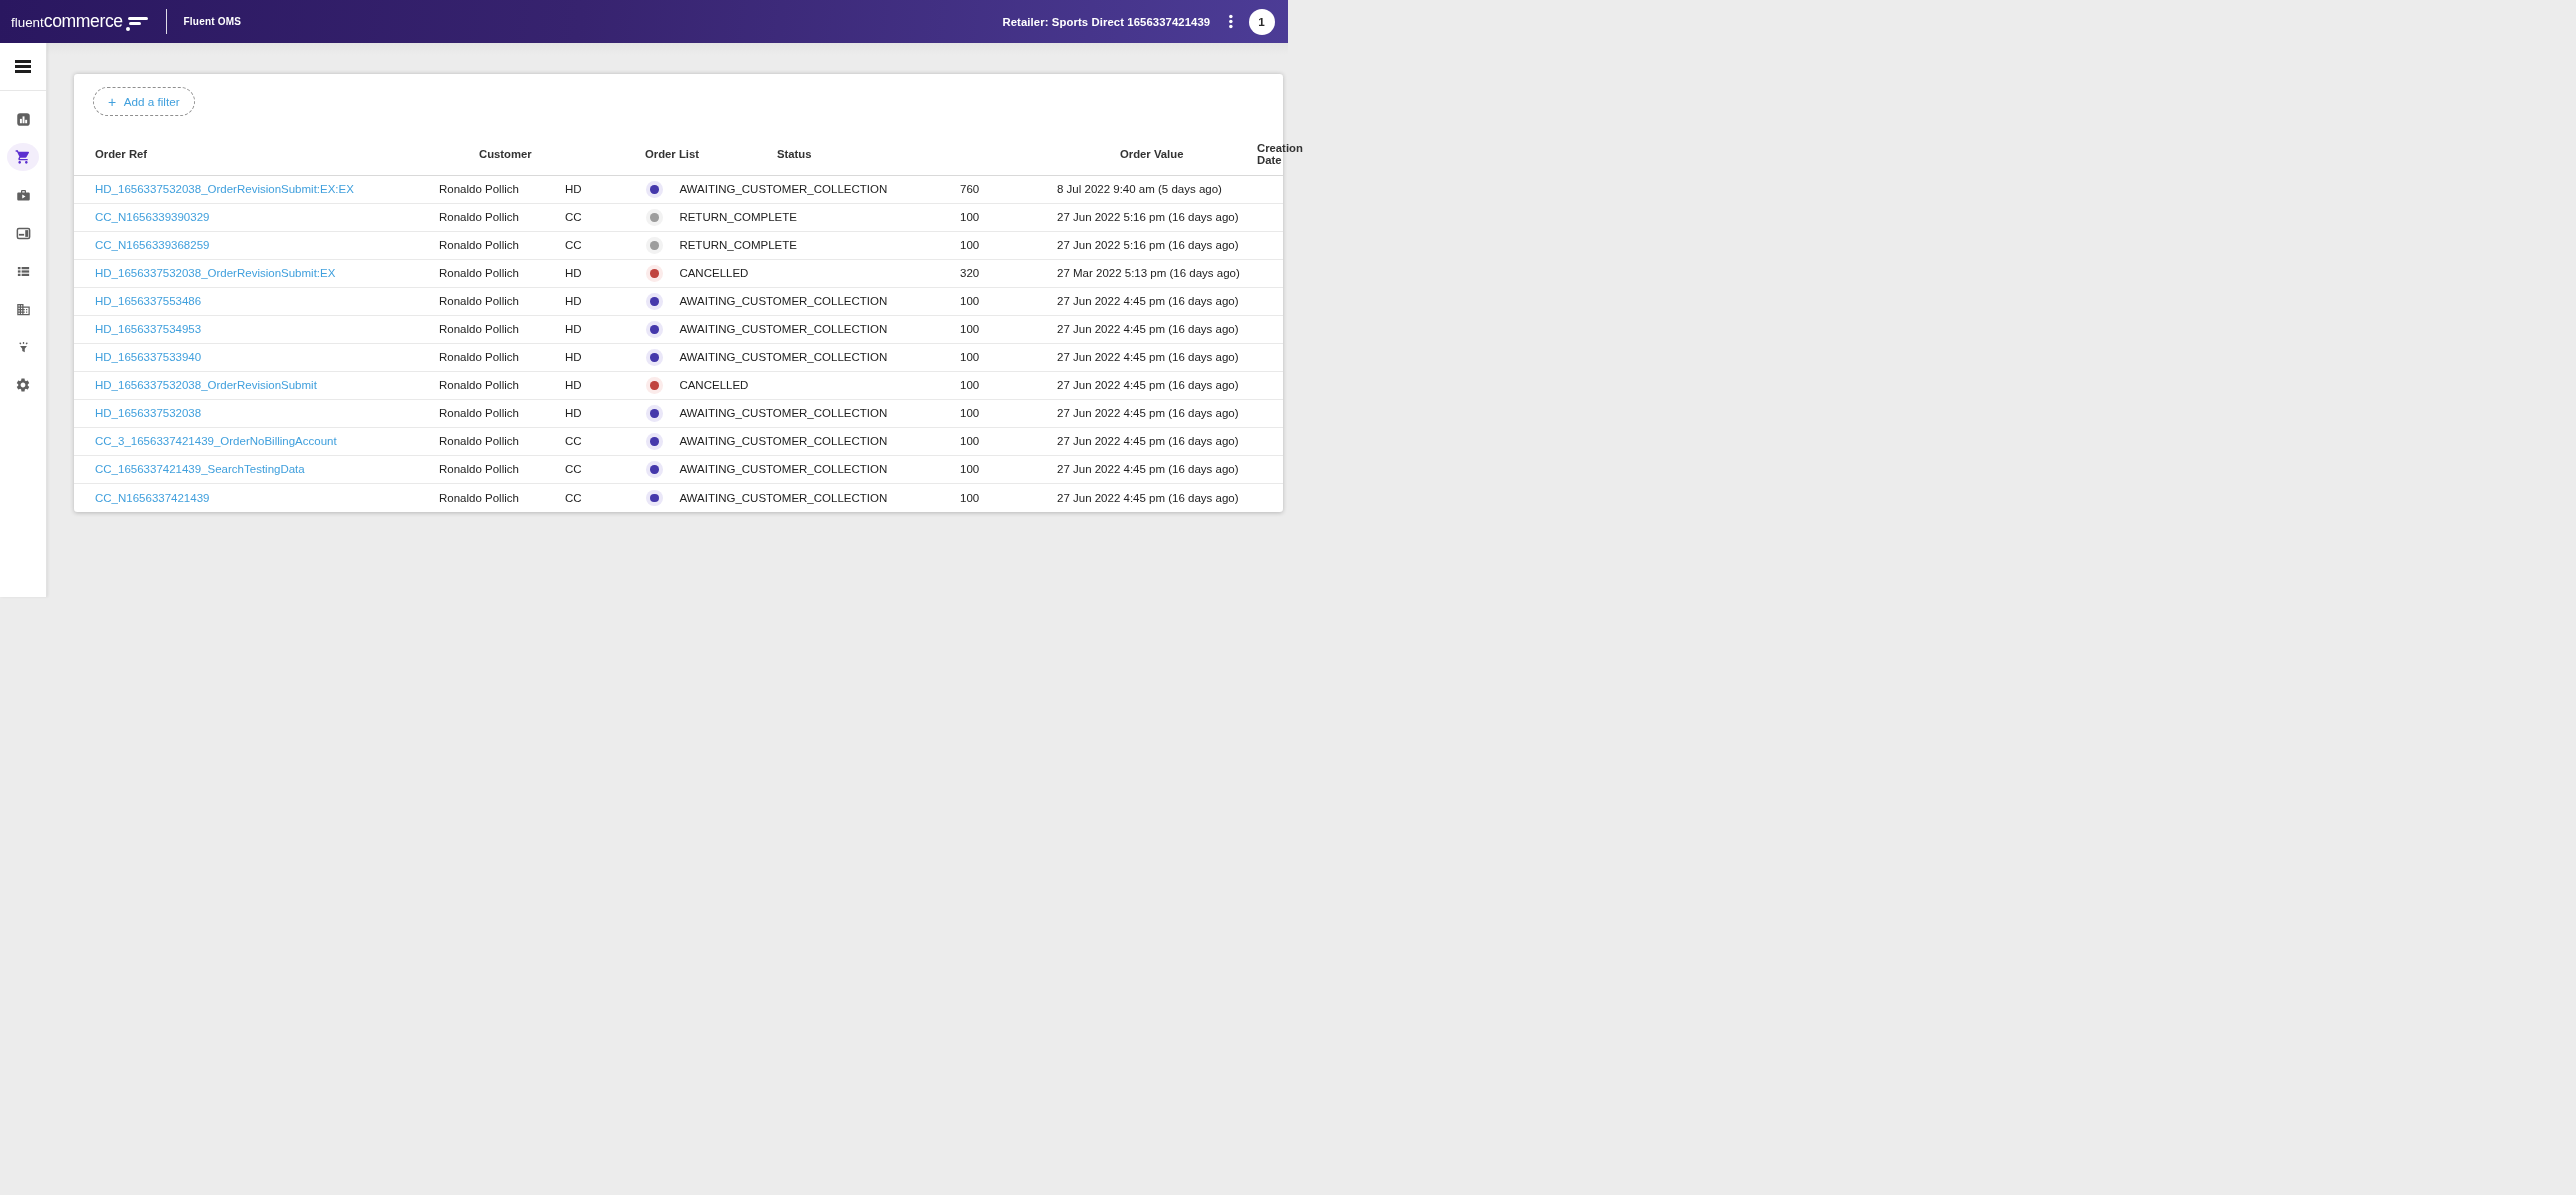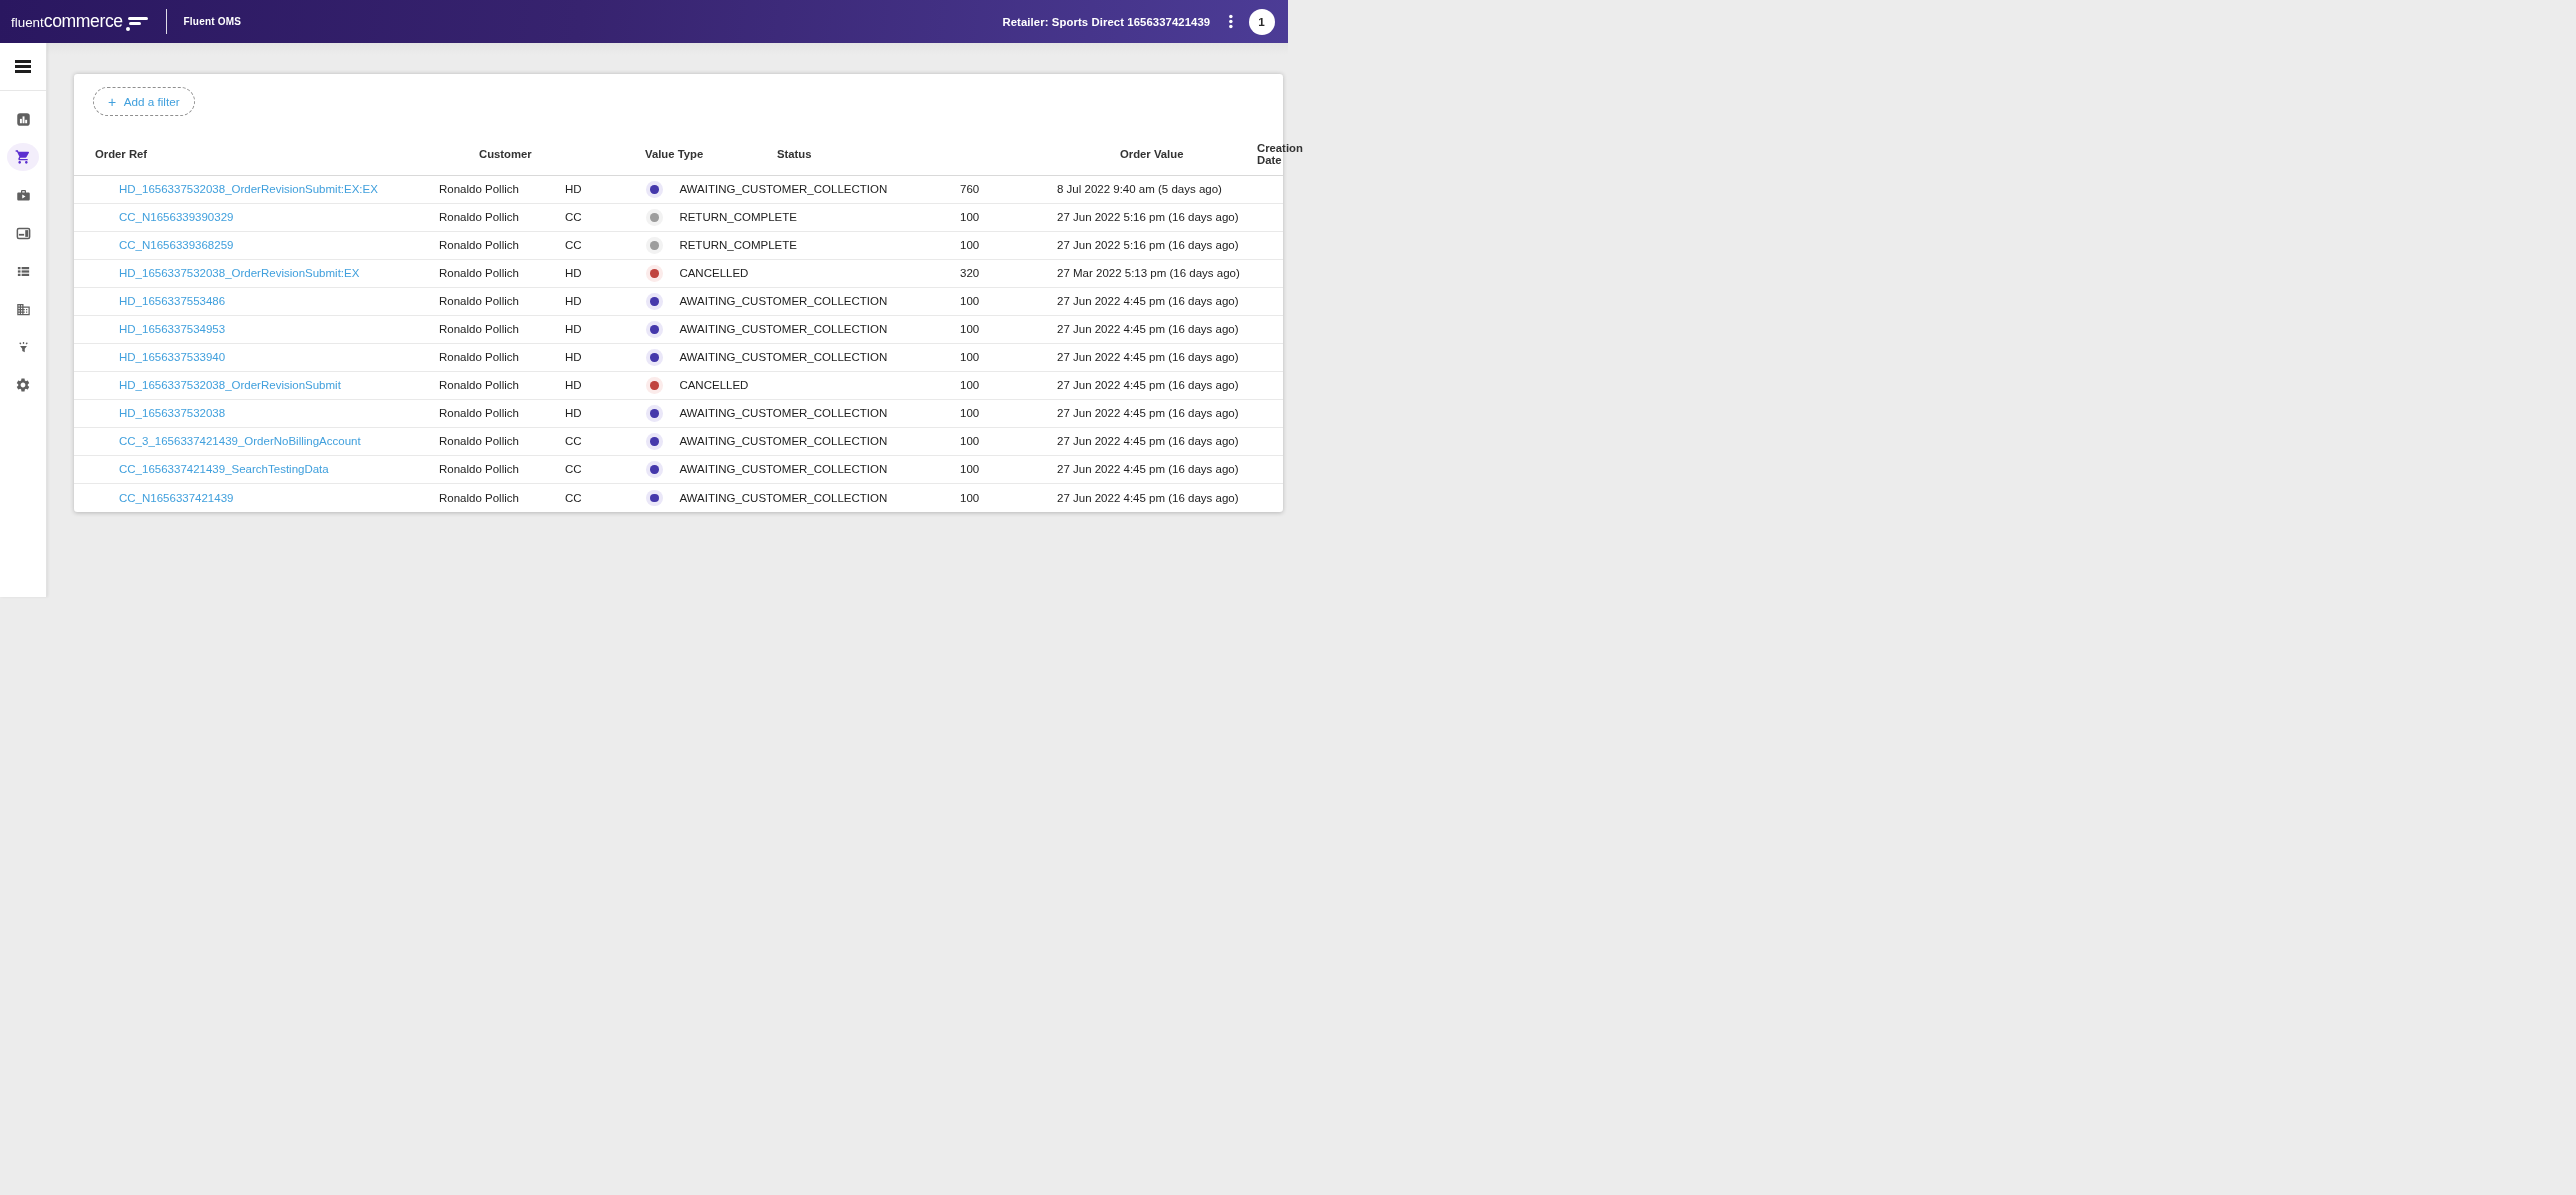--- a/index.html
+++ b/index.html
@@ -57,21 +57,21 @@
   .add-filter .plus { font-size:14px; font-weight:400; line-height:1; }
 
   .thead, .trow { display:grid; grid-template-columns:344px 126px 81px 314px 97px 1fr;
     align-items:center; padding:0 21px; }
   .thead { height:42px; margin-top:17.6px; border-bottom:0.8px solid #d9d9d9;
     font-size:11.3px; font-weight:700; color:#333;gap:40px; }
   .thead .h-status { padding-left:11px; }
   .trow { height:28px; border-bottom:0.8px solid #e9e9e9; font-size:11.5px; color:#222; }
   .trow:last-child { border-bottom:none; }
   .ref-link { color:var(--link); text-decoration:none; cursor:pointer; white-space:nowrap;
-    overflow:hidden; text-overflow:ellipsis; display:block; padding-right:16px;margin-left:24px; }
+    overflow:hidden; text-overflow:ellipsis; display:block; padding-right:16px; }
   .status-cell { display:flex; align-items:center; }
   .halo { width:16.7px; height:16.7px; border-radius:50%; display:flex; align-items:center;
     justify-content:center; margin-right:16.7px; flex:none; }
   .dot { width:8.4px; height:8.4px; border-radius:50%; display:block; }
 </style>
 </head>
 <body>
 
 <header class="topbar">
   <div class="logo">
@@ -168,21 +168,21 @@
     <section class="card">
       <div class="filter-row">
         <button class="add-filter">
           <span class="plus">+</span>
           <span>Add a filter</span>
         </button>
       </div>
       <div class="thead">
         <div>Order Ref</div>
         <div>Customer</div>
-        <div>Value Type</div>
+        <div>Order List</div>
         <div class="h-status">Status</div>
         <div>Order Value</div>
         <div>Creation Date</div>
       </div>
       <div id="tbody">
           <div class="trow">
             <div>
               <a class="ref-link" href="#">HD_1656337532038_OrderRevisionSubmit:EX:EX</a>
             </div>
             <div>Ronaldo Pollich</div>

